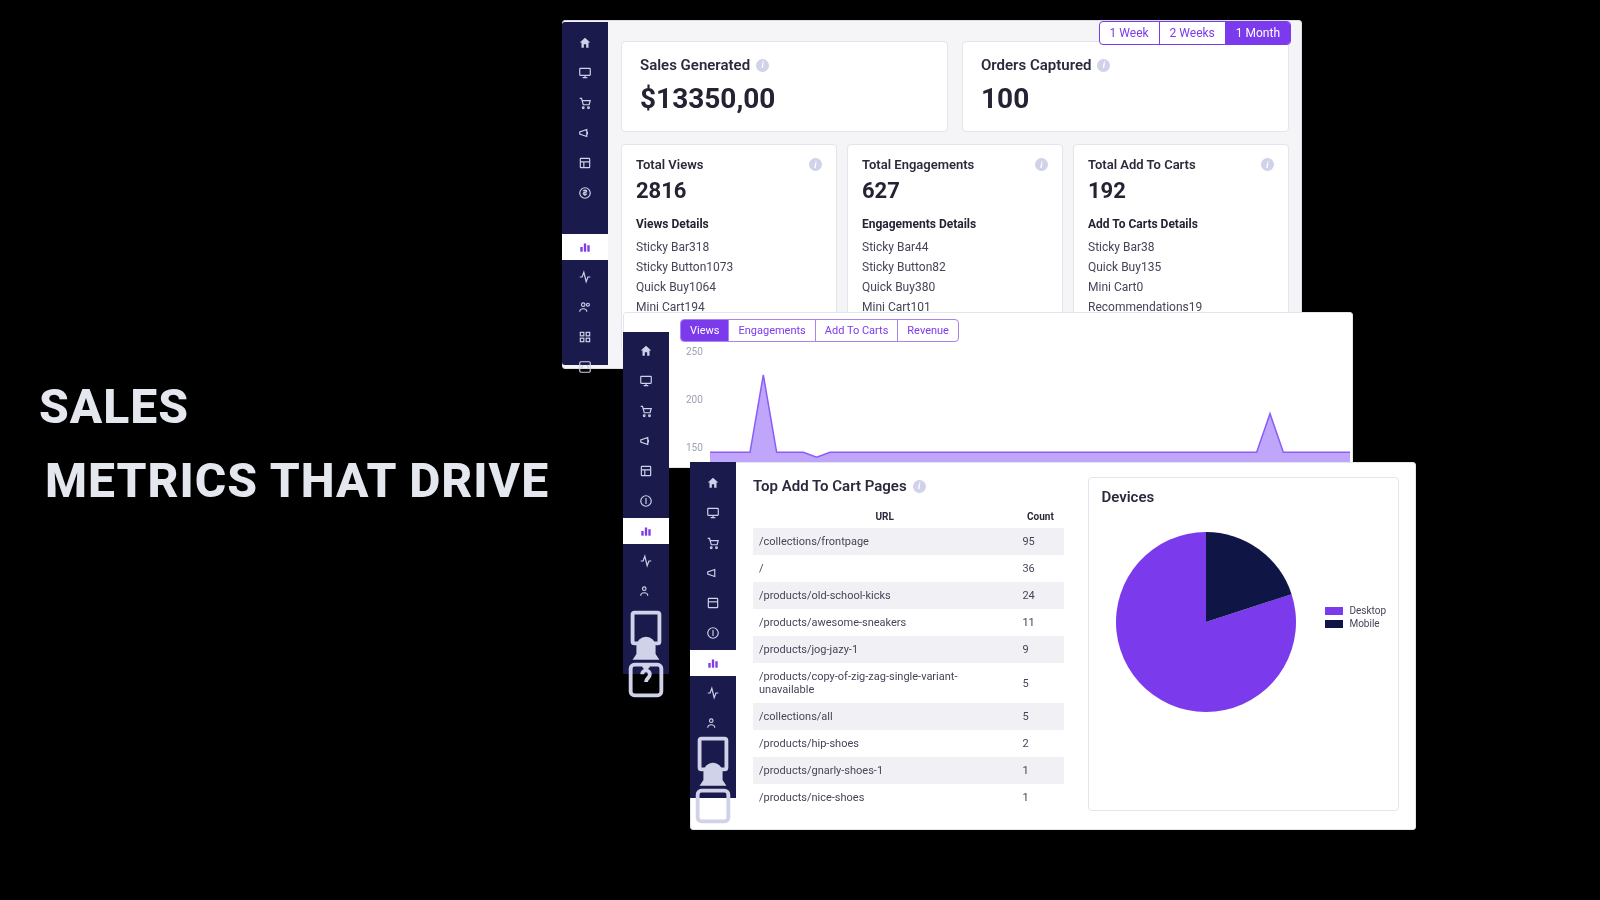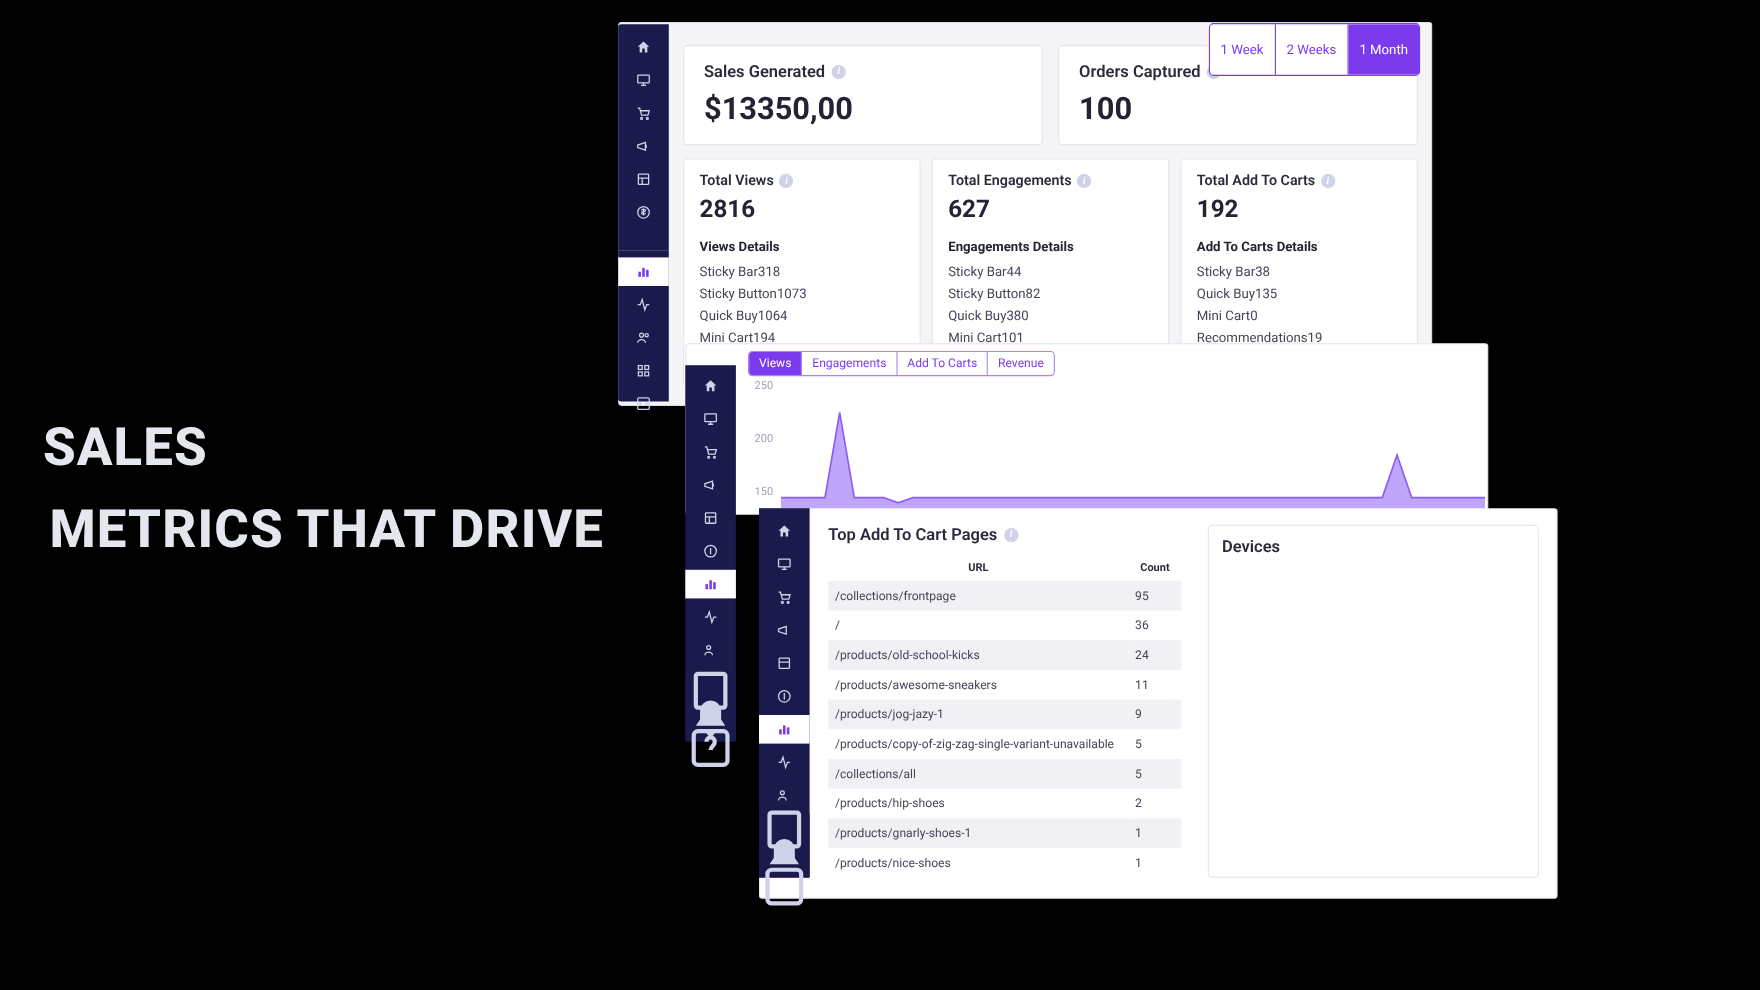--- a/index.html
+++ b/index.html
@@ -33,31 +33,31 @@
   .sidebar svg { width:14px; height:14px; display:block; }
 
   
   .panel1 {
     position:absolute; left:562px; top:20px; width:740px; background:#f5f5f8;
     border:1px solid #dcdce4; border-radius:3px;
   }
   .sb1 { left:562px; top:22px; height:206px; border-top-left-radius:3px; }
   .p1-body { margin-left:46px; padding:10px 12px 16px 12px; }
   .range { position:absolute; right:10px; top:0px; display:flex; border:1px solid #7c3aed; border-radius:4px; overflow:hidden; background:#fff;}
-  .range div { padding:16px 10px; font-size:12px; color:#7c3aed; border-right:1px solid #7c3aed; }
+  .range div { padding:4px 10px; font-size:12px; color:#7c3aed; border-right:1px solid #7c3aed; }
   .range div:last-child{border-right:none;}
   .range .active{ background:#7c3aed; color:#fff;}
   .row2 { display:flex; gap:14px; margin-top:10px;border-radius:13px;}
   .card { background:#fff; border:1px solid #e4e4ec; border-radius:4px; padding:14px 18px 16px 18px; flex:1; }
   .card-title { font-size:15px; color:#2a2a3c; font-weight:600; display:flex; align-items:center; gap:6px;}
   .info-dot { display:inline-flex; width:13px; height:13px; border-radius:50%; background:#cfd2e8; color:#fff; font-size:9px; align-items:center; justify-content:center; font-style:italic; font-weight:700;}
   .big { font-size:28px; font-weight:700; color:#232334; margin-top:8px;}
   .row3 { display:flex; gap:10px; margin-top:12px;}
   .stat { background:#fff; border:1px solid #e4e4ec; border-radius:4px; padding:12px 14px 14px 14px; flex:1;}
-  .stat .t { font-size:13px; font-weight:600; color:#2a2a3c; display:flex; align-items:center; gap:5px;}
+  .stat .t { font-size:13px; font-weight:600; color:#2a2a3c; display:flex; align-items:center; gap:5px;justify-content:space-between;}
   .stat .v { font-size:22px; font-weight:700; color:#232334; margin-top:6px;}
   .stat .sub { font-size:12px; font-weight:700; color:#232334; margin-top:14px; margin-bottom:6px;}
   .kv { display:flex; justify-content:flex-start; font-size:12px; color:#454559; padding:3px 0;}
 
   
   .sb1b { left:562px; top:228px; height:137px; border-bottom-left-radius:3px;}
   .sb1b .icon:first-child{ margin-top:6px;}
 
   
   .panel2 {
@@ -454,20 +454,36 @@
             <td>/products/nice-shoes</td>
             <td>1</td>
           </tr>
         </tbody>
     </table>
   </div>
   <div class="dev-card">
     <div class="tp-title">
         <span>Devices</span>
       </div>
+    <div class="pie-wrap">
+      <svg id="pie" width="210" height="190" viewBox="0 0 210 190">
+          <path d="M105 100 L190.59508646656383 72.18847050625473 A90 90 0 1 1 104.99999999999999 10 Z" fill="#7c3aed"></path>
+          <path d="M105 100 L105 10 A90 90 0 0 1 190.59508646656383 72.18847050625473 Z" fill="#0f1545"></path>
+        </svg>
+      <div class="legend">
+        <div class="lg">
+            <span class="sw" id="sw-d" style="background: rgb(124, 58, 237);"></span>
+            <span>Desktop</span>
+          </div>
+        <div class="lg">
+            <span class="sw" id="sw-m" style="background: rgb(15, 21, 69);"></span>
+            <span>Mobile</span>
+          </div>
+      </div>
+    </div>
   </div>
 </div>
 <div class="sidebar sb3">
   <div class="icon" style="margin-top:8px;">
       <svg viewBox="0 0 24 24" fill="currentColor">
         <path d="M12 3l9 8h-3v9h-4v-6h-4v6H6v-9H3z"></path>
       </svg>
     </div>
   <div class="icon">
       <svg viewBox="0 0 24 24" fill="none" stroke="currentColor" stroke-width="2">

